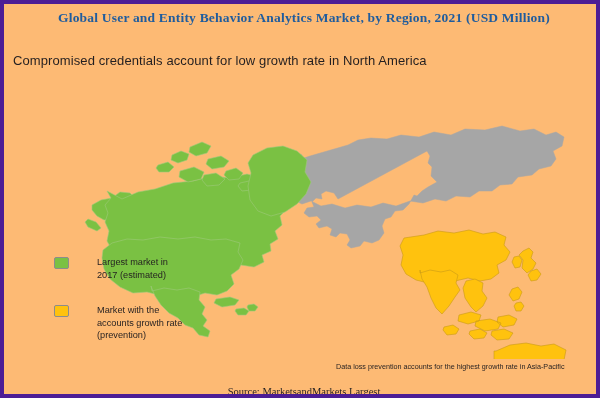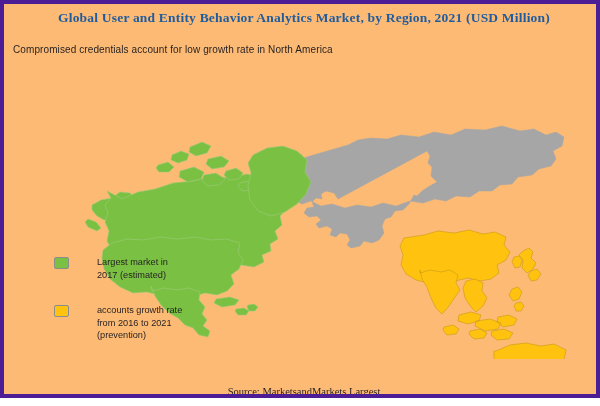--- a/index.html
+++ b/index.html
@@ -26,24 +26,24 @@
     width: 600px;
     text-align: center;
     font-family: "Liberation Serif", serif;
     font-weight: bold;
     font-size: 13.5px;
     color: #1f5c9e;
     letter-spacing: 0.2px;
   }
   #subtitle {
     position: absolute;
-    top: 40px;
+    top: 49px;
     left: 9px;
     font-family: "Liberation Sans", sans-serif;
-    font-size: 10px;
+    font-size: 13px;
     color: #231f20;
     letter-spacing: 0.1px;
     white-space: nowrap;
   }
   #map-wrap {
     position: absolute;
     top: 55px;
     left: 0;
     width: 600px;
     height: 300px;
@@ -189,23 +189,24 @@
         <div>Largest market in</div>
         <div>2017 (estimated)</div>
       </div>
     </div>
   </div>
 
   <div class="legend" id="legend-orange">
     <div class="legend-row">
       <div class="swatch swatch-orange"></div>
       <div class="legend-label">
+        <div>Market with the</div>
         <div>accounts growth rate</div>
-        <div>from 2016 to 2021</div>
         <div>(prevention)</div>
       </div>
     </div>
   </div>
 
+  <div id="apac-note">Data loss prevention accounts for the highest growth rate in Asia-Pacific</div>
 
   <div id="source">Source: MarketsandMarkets Largest</div>
 
 </div>
 
 </body></html>

